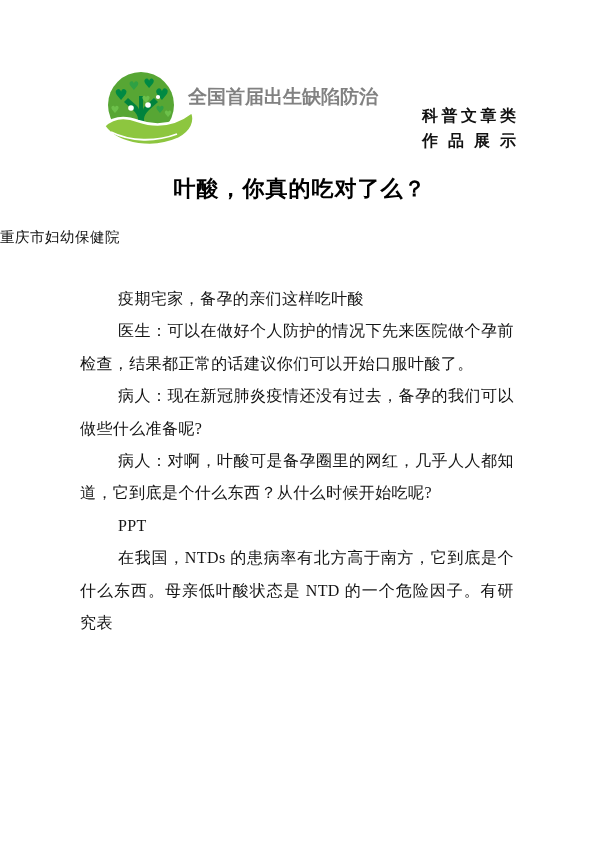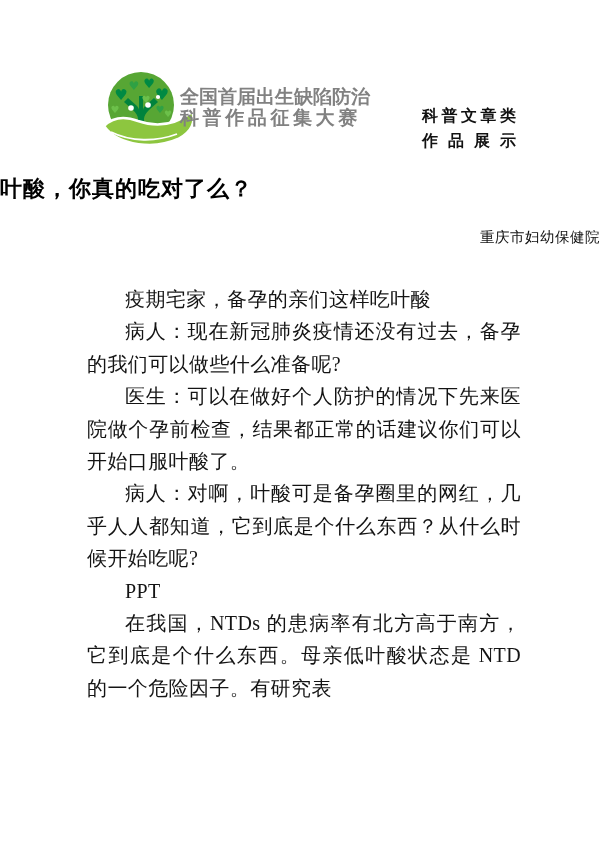--- a/index.html
+++ b/index.html
@@ -8,48 +8,48 @@
     width:600px;height:849px;
     margin:0 auto;
     background:#ffffff;
     overflow:hidden;
     font-family:"Liberation Serif","DejaVu Serif",serif;
     color:#1a1a1a;
   }
   
   .logo-svg{position:absolute;left:101px;top:70px;width:96px;height:78px;}
   .wordmark{
-    position:absolute;left:180px;top:86px;width:178px;
+    position:absolute;left:188px;top:86px;width:178px;
     font-family:"Liberation Sans","DejaVu Sans",sans-serif;
     font-weight:bold;font-size:19px;line-height:21px;color:#818181;
     white-space:nowrap;
   }
   .wm-line2{letter-spacing:3.6px;margin-right:-3.6px;}
   .category{
     position:absolute;left:422px;top:88px;width:95px;
     font-weight:bold;font-size:16px;line-height:25px;color:#111;
     white-space:nowrap;
     margin-top:15px;
   }
   .cat-line1{letter-spacing:3.5px;margin-right:-3.5px;}
   .cat-line2{letter-spacing:10px;margin-right:-10px;}
   
   .title{
     position:absolute;left:0;top:174px;width:600px;margin:0;
-    text-align:left;font-size:22px;font-weight:bold;letter-spacing:1px;
+    text-align:center;font-size:22px;font-weight:bold;letter-spacing:1px;
     color:#000;
   }
   .author{
     position:absolute;left:0;top:228px;width:600px;
-    text-align:right;font-size:14.5px;letter-spacing:0.5px;color:#111;
+    text-align:left;font-size:14.5px;letter-spacing:0.5px;color:#111;
   }
   
   .article{
-    position:absolute;left:87px;top:283px;width:434px;
-    font-size:20px;line-height:32.4px;
+    position:absolute;left:80px;top:283px;width:434px;
+    font-size:16px;line-height:32.4px;
     text-align:justify;text-justify:inter-character;
     color:#141414;
   }
   .article p{margin:0;text-indent:38px;letter-spacing:0.4px;}
 </style>
 </head>
 <body>
 
 <div class="page">
 
@@ -70,33 +70,32 @@
     <circle cx="30" cy="38" r="2.8" fill="#ffffff"></circle>
     <circle cx="47" cy="35" r="2.8" fill="#ffffff"></circle>
     <circle cx="57" cy="27" r="2.1" fill="#ffffff"></circle>
 
     <path fill="#8DC63F" stroke="#ffffff" stroke-width="2.5" d="M3,56 C12,47 24,46 37,51 C57,58 74,55 91,42 C95,51 91,62 77,69 C55,79 18,77 3,56 Z"></path>
     <path stroke="#ffffff" stroke-width="1.8" fill="none" d="M10,62 C30,72 55,72 76,64"></path>
   </svg>
 
   <div class="wordmark">
     <div class="wm-line1">全国首届出生缺陷防治</div>
-    <div class="wm-line2">科普作品征集大赛</div>
   </div>
 
   <div class="category">
     <div class="cat-line1">科普文章类</div>
     <div class="cat-line2">作品展示</div>
   </div>
 
   <h1 class="title">叶酸，你真的吃对了么？</h1>
   <div class="author">重庆市妇幼保健院</div>
 
   <div class="article">
       <p>疫期宅家，备孕的亲们这样吃叶酸</p>
+      <p>医生：可以在做好个人防护的情况下先来医院做个孕前检查，结果都正常的话建议你们可以开始口服叶酸了。</p>
       <p>病人：现在新冠肺炎疫情还没有过去，备孕的我们可以做些什么准备呢?</p>
-      <p>医生：可以在做好个人防护的情况下先来医院做个孕前检查，结果都正常的话建议你们可以开始口服叶酸了。</p>
       <p>病人：对啊，叶酸可是备孕圈里的网红，几乎人人都知道，它到底是个什么东西？从什么时候开始吃呢?</p>
       <p>PPT</p>
       <p>在我国，NTDs 的患病率有北方高于南方，它到底是个什么东西。母亲低叶酸状态是 NTD 的一个危险因子。有研究表</p>
     </div>
 
 </div>
 
 </body></html>

